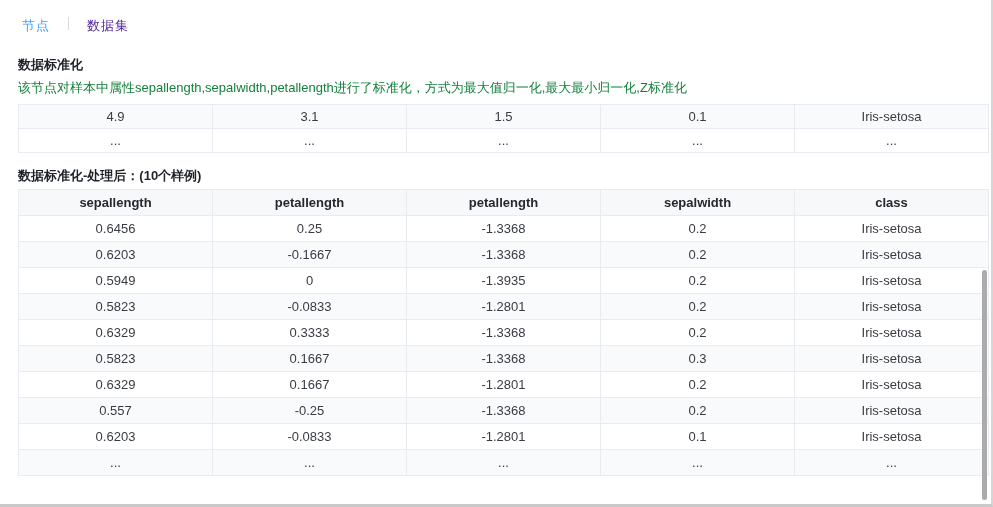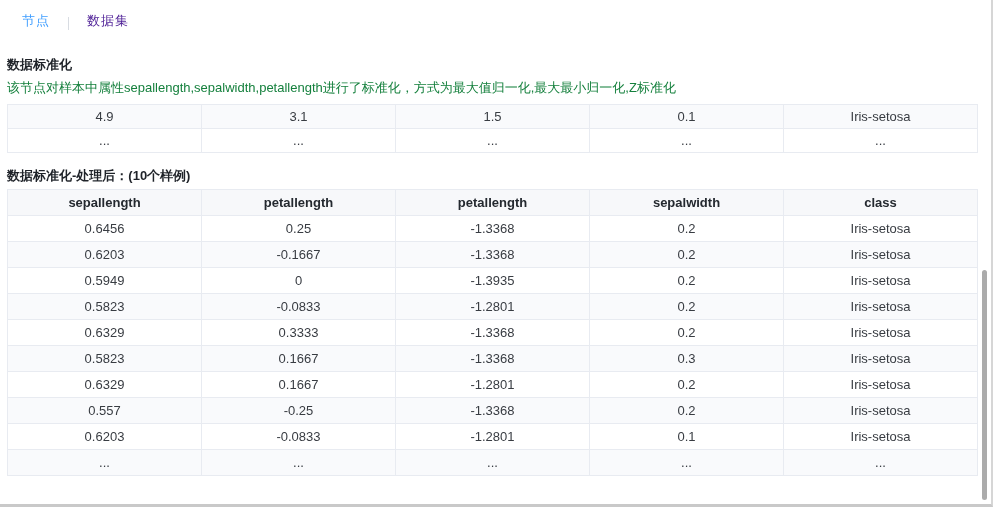--- a/index.html
+++ b/index.html
@@ -11,38 +11,38 @@
   }
   .screen {
     position:relative;
     width:993px; height:507px;
     background:#ffffff;
     border-right:2px solid #d6d6d6;
     border-bottom:3px solid #c9c9c9;
   }
   
   .tabs {
-    display:flex; align-items:flex-end;
-    padding:7px 0 0 22px;
+    display:flex; align-items:flex-start;
+    padding:17px 0 0 22px;
     height:30px;
   }
   .tab {
     font-size:13px;
     color:#4c1d95;
     cursor:pointer;
     letter-spacing:1px;
   }
   .tab.active { color:#409eff; }
   .tab-divider {
     width:1px; height:13px;
     background:#d8dce2;
     margin:0 18px;
   }
   
-  .content { padding:0 15px 0 7px; }
+  .content { padding:0 15px 0 18px; }
   .section-title {
     margin-top:26px;
     font-size:13px;
     font-weight:bold;
     color:#1f2329;
   }
   .section-desc {
     margin-top:5px;
     font-size:13px;
     color:#15803d;

